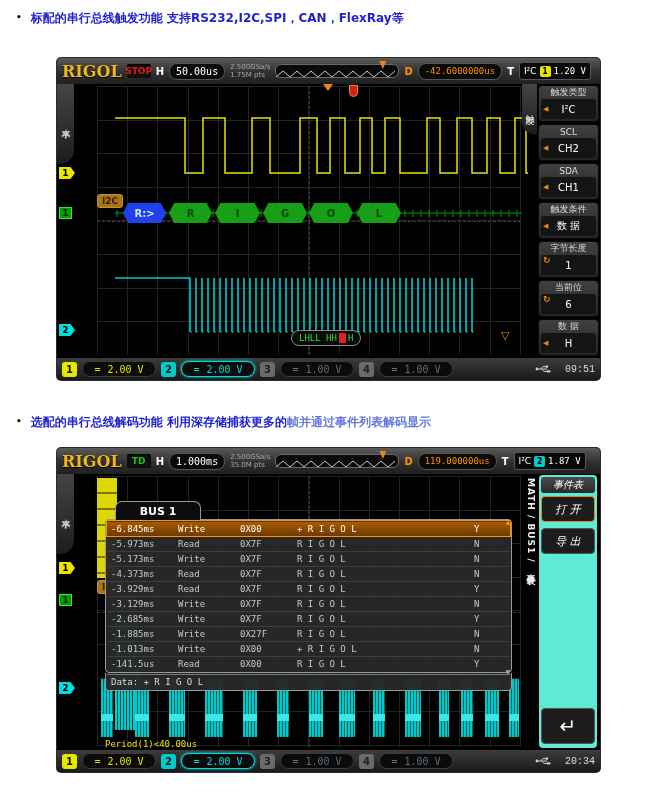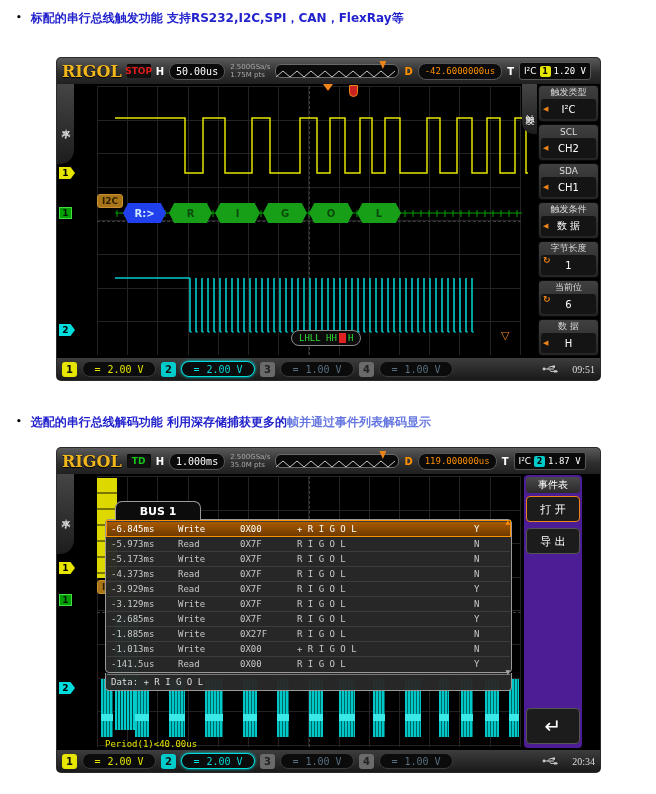--- a/index.html
+++ b/index.html
@@ -70,21 +70,21 @@
   .chbar{position:absolute;left:0;right:0;bottom:0;height:22px;background:linear-gradient(#3d3d3d,#191919);display:flex;align-items:center;gap:5px;padding:0 5px;box-sizing:border-box;z-index:6;}
   .chbadge{width:15px;height:15px;border-radius:3px;font-size:10px;font-weight:bold;display:flex;align-items:center;justify-content:center;color:#111;}
   .chbadge.b1{background:#e6e600;}
   .chbadge.b2{background:#00cccc;}
   .chbadge.b3,.chbadge.b4{background:#6a6a6a;color:#222;}
   .chbox{width:74px;height:16px;border-radius:9px;background:#0b0b0b;border:1px solid #3a3a3a;display:flex;align-items:center;justify-content:center;gap:7px;font-size:10px;font-family:"DejaVu Sans Mono",monospace;box-sizing:border-box;}
   .chbox.t1{color:#e6e600;}
   .chbox.t2{color:#00dddd;}
   .chbox.t3,.chbox.t4{color:#5a7080;}
   .chbox.sel{border:1px solid #00dddd;box-shadow:0 0 3px #00dddd;}
-  .clock{margin-left:auto;display:flex;align-items:center;gap:12px;color:#ddd;font-size:10px;font-family:Liberation Serif, serif;}
+  .clock{margin-left:auto;display:flex;align-items:center;gap:12px;color:#ddd;font-size:10px;font-family:Liberation Mono, monospace;}
 
   
   .menu{position:absolute;top:1px;bottom:2px;right:1px;width:61px;display:flex;flex-direction:column;gap:2px;z-index:5;}
   .menu-item{flex:1;background:linear-gradient(#404040,#242424);border:1px solid #0a0a0a;border-radius:4px;display:flex;flex-direction:column;overflow:hidden;}
   .menu-title{flex:0 0 13px;color:#ddd;font-size:9px;display:flex;align-items:center;justify-content:center;white-space:nowrap;}
   .menu-value{flex:1;margin:0 2px 2px;background:#141414;border-radius:3px;display:flex;align-items:center;justify-content:center;color:#fff;font-size:10px;position:relative;}
   .arrow-icon{color:#f08418;font-size:7px;position:absolute;left:2px;top:50%;transform:translateY(-50%);}
   .knob-icon{color:#f08418;font-size:9px;position:absolute;left:2px;top:0;font-weight:bold;}
 
   
@@ -104,21 +104,21 @@
   .tc{overflow:hidden;white-space:nowrap;}
   .tfoot{height:14px;border-top:1px solid #777;color:#ddd;font-size:9px;display:flex;align-items:center;padding-left:4px;font-family:"DejaVu Sans Mono",monospace;}
   .scrollhint{position:absolute;right:2px;font-size:6px;line-height:6px;}
   .sh-up{top:18px;color:#ff9000;}
   .sh-dn{bottom:16px;color:#aaa;}
 
   .measure{position:absolute;left:48px;bottom:1px;color:#e6e600;font-size:9px;font-family:"DejaVu Sans Mono",monospace;z-index:4;}
 
   .sidecol{position:absolute;right:63px;top:4px;height:255px;width:15px;writing-mode:vertical-rl;color:#eee;font-size:9px;font-weight:bold;letter-spacing:1px;z-index:4;}
 
-  .menu2{position:absolute;top:1px;bottom:2px;right:18px;width:58px;z-index:5;background:#4c1d95;border-radius:4px;padding:2px;box-sizing:border-box;}
+  .menu2{position:absolute;top:1px;bottom:2px;right:3px;width:58px;z-index:5;background:#5eead4;border-radius:4px;padding:2px;box-sizing:border-box;font-style:italic;}
   .m2-title{height:16px;background:linear-gradient(#4a4a4a,#2a2a2a);border-radius:3px;color:#fff;font-size:10px;display:flex;align-items:center;justify-content:center;margin-bottom:3px;}
   .m2-btn{height:24px;background:#1c1c1c;border:1px solid #555;border-radius:4px;color:#fff;font-size:11px;display:flex;align-items:center;justify-content:center;margin-bottom:6px;}
   .m2-btn.active{border-color:#f08418;}
   .m2-return{position:absolute;bottom:4px;left:2px;right:2px;height:34px;border:1px solid #555;border-radius:4px;background:#1c1c1c;color:#fff;display:flex;align-items:center;justify-content:center;font-size:20px;}
 </style>
 </head>
 <body>
 
 <div class="page">
 

